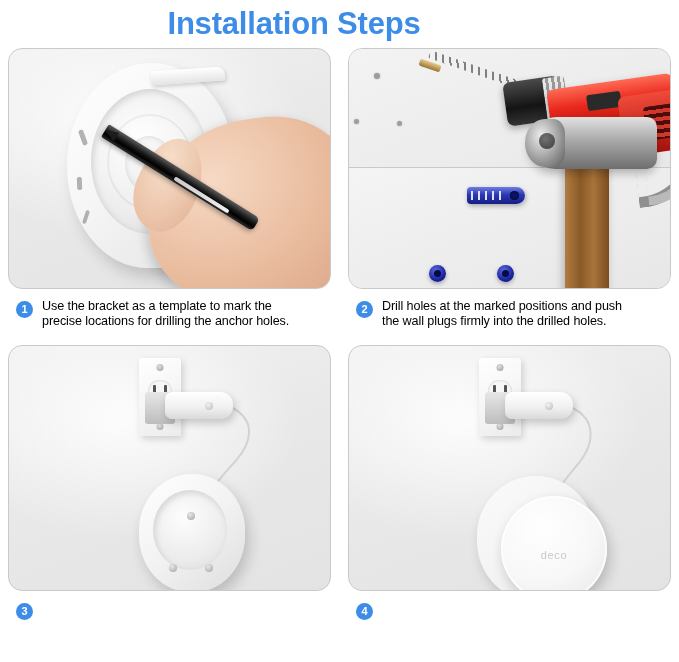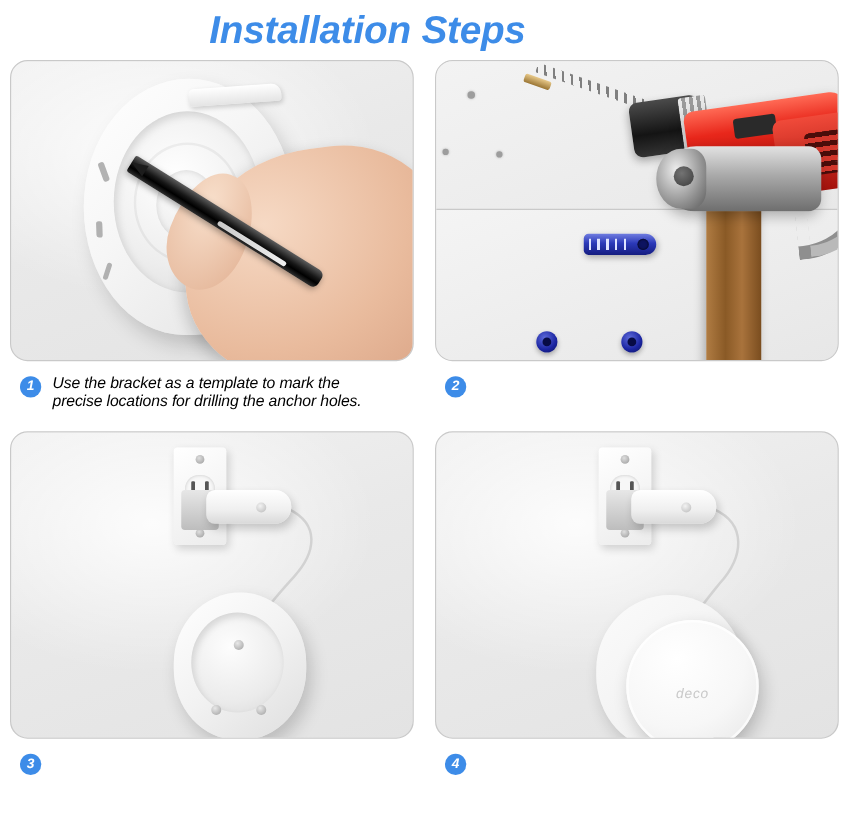--- a/index.html
+++ b/index.html
@@ -2,21 +2,21 @@
 <html><head>
 <meta charset="utf-8">
 <style>
   * { box-sizing: border-box; margin: 0; padding: 0; }
   html, body {
     width: 679px; height: 662px;
     background: #ffffff;
     font-family: "Liberation Sans", sans-serif;
     overflow: hidden;
   }
-  .page { position: relative; width: 588px; height: 662px; background:#fff;font-style:italic; }
+  .page { position: relative; width: 588px; height: 662px; background:#fff; }
 
   
   .title {
     text-align: center;
     color: #3d8ce8;
     font-size: 31px;
     font-weight: bold;
     letter-spacing: -0.2px;
     line-height: 44px;
     padding-top: 2px;
@@ -358,20 +358,22 @@
           <div class="hammer-claw"></div>
           <div class="hammer-claw2"></div>
           <div class="hammer-handle"></div>
           <div class="hammer-head"></div>
           <div class="hammer-face"></div>
           <div class="hammer-eye"></div>
         </div>
       </div>
       <div class="caption">
         <span class="badge">2</span>
+        <span class="cap-text">Drill holes at the marked positions and push
+the wall plugs firmly into the drilled holes.</span>
       </div>
     </div>
 
     <div class="step step-row3">
       <div class="panel">
         <div class="art">
           <div class="wall-shadow"></div>
 
           <svg class="cable" viewBox="0 0 323 246">
             <path d="M224 62 C 248 74, 246 96, 228 116 C 208 138, 196 152, 196 166" fill="none" stroke="#d2d2d2" stroke-width="2"></path>

